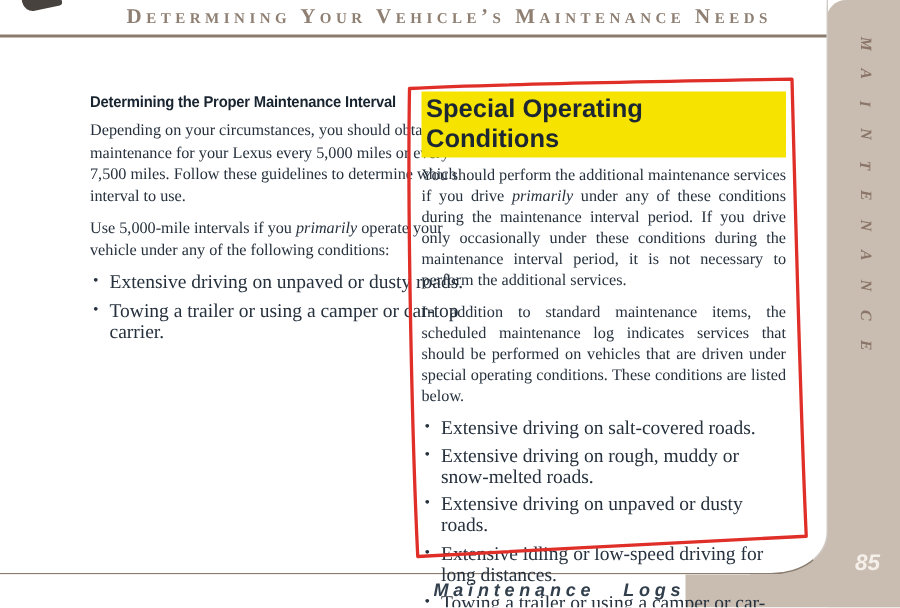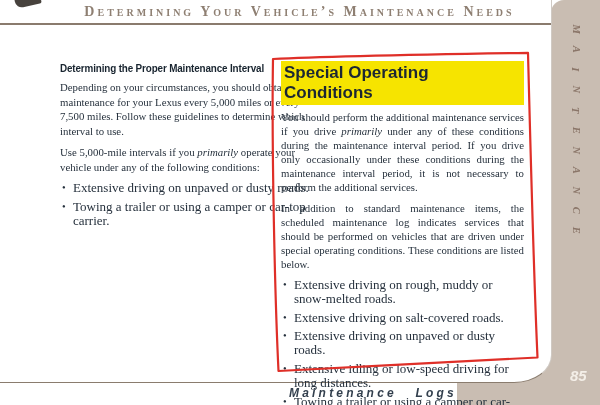--- a/index.html
+++ b/index.html
@@ -118,22 +118,22 @@
     </ul>
 
 
   </div>
 
   <div class="col-right">
     <h2 class="sp-heading">Special Operating Conditions</h2>
     <p class="body-p"><span>You should perform the additional maintenance services if you drive </span><em>primarily</em><span> under any of these conditions during the maintenance interval period. If you drive only occasionally under these conditions during the maintenance interval period, it is not necessary to perform the additional services.</span></p>
     <p class="body-p">In addition to standard maintenance items, the scheduled maintenance log indicates services that should be performed on vehicles that are driven under special operating conditions. These conditions are listed below.</p>
     <ul class="dots">
+      <li>Extensive driving on salt-covered roads.</li>
       <li>Extensive driving on rough, muddy or snow-melted roads.</li>
-      <li>Extensive driving on salt-covered roads.</li>
       <li>Extensive driving on unpaved or dusty roads.</li>
       <li>Extensive idling or low-speed driving for long distances.</li>
       <li>Towing a trailer or using a camper or car-top carrier.</li>
     </ul>
   </div>
 
   <svg class="annotation" width="600" height="405" viewBox="0 0 600 405">
     <path d="M273,59
              C 320,56.5 420,54.5 528,52.8
              C 530,130 533.5,270 537.5,357.5

